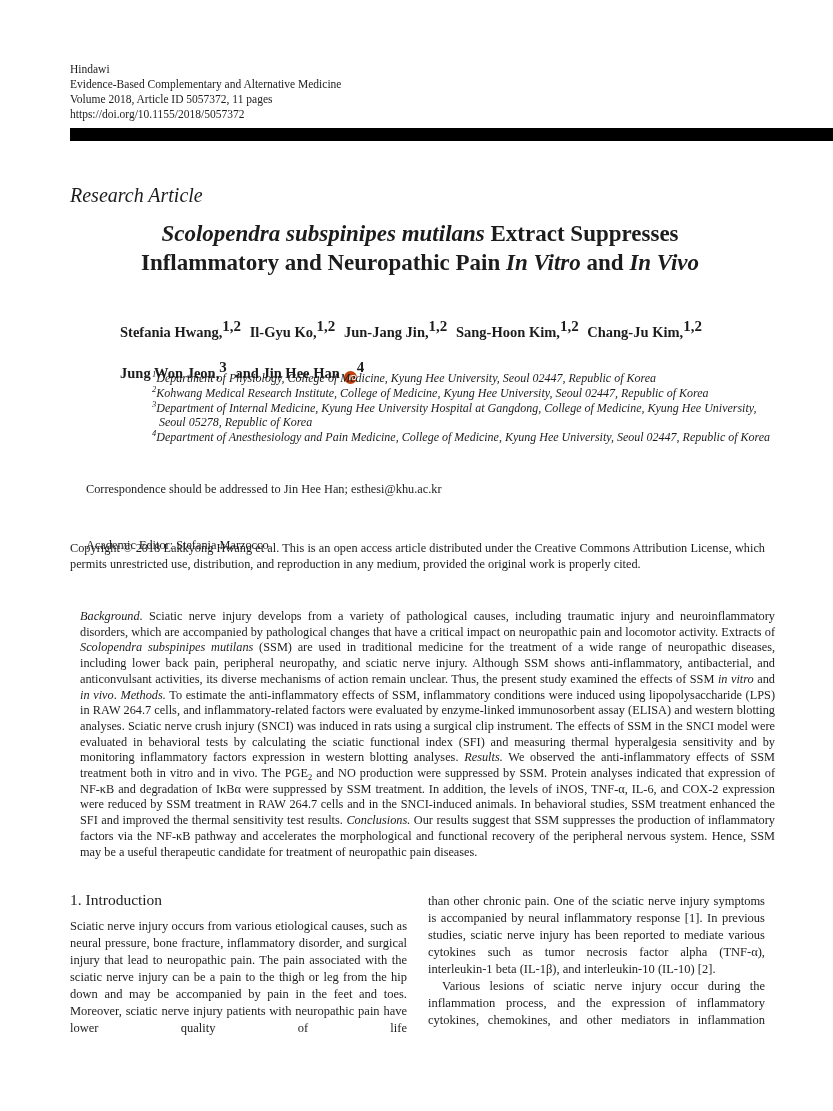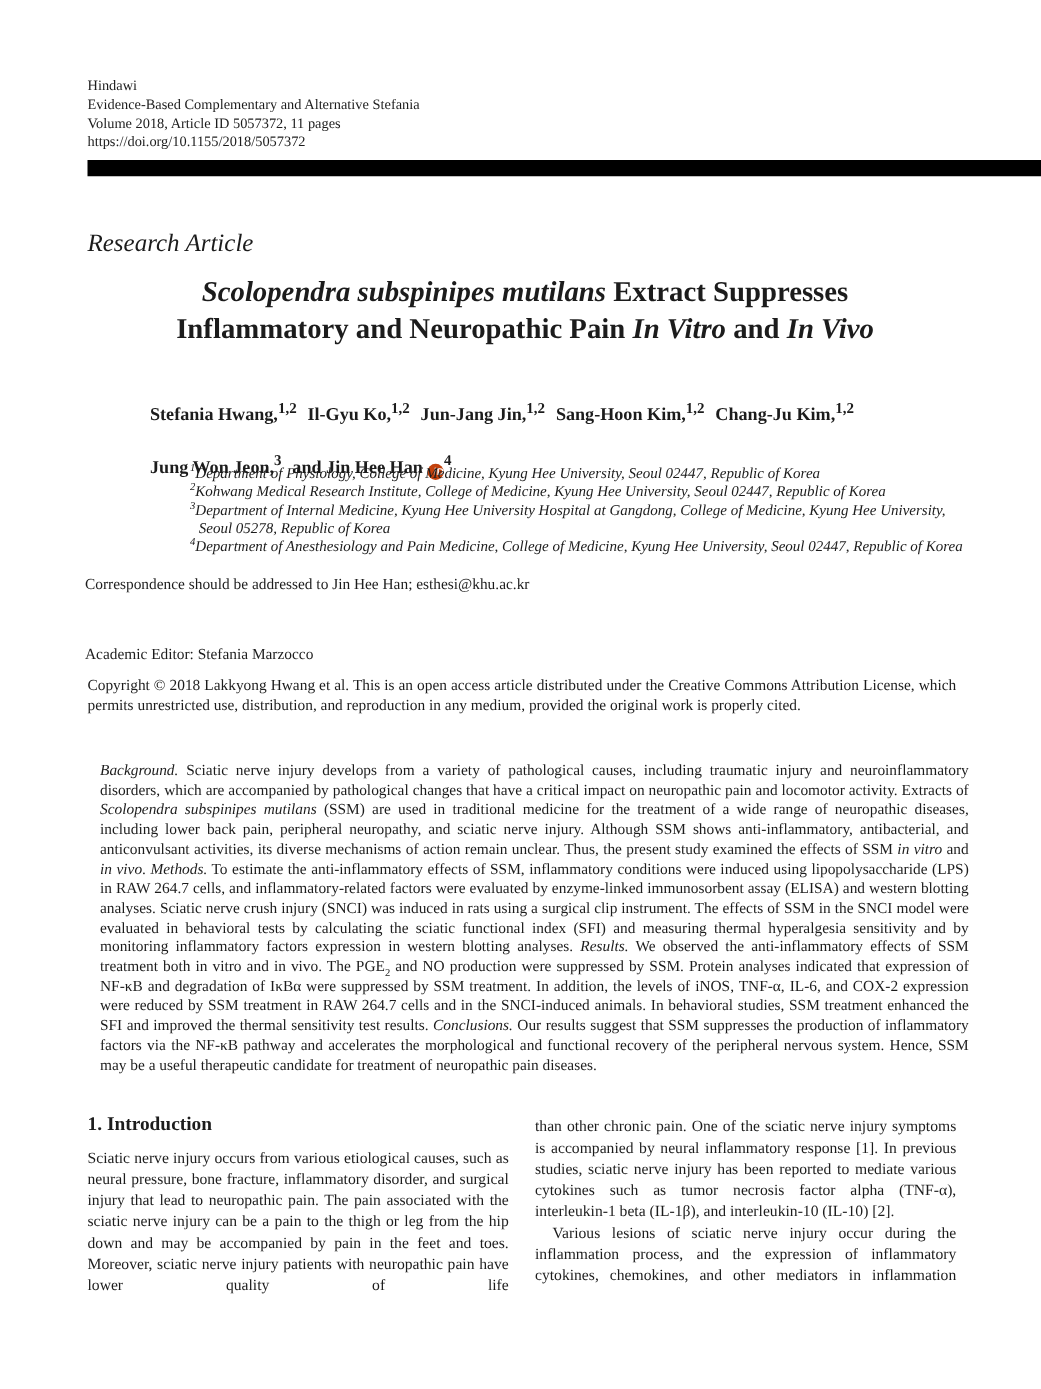--- a/index.html
+++ b/index.html
@@ -16,57 +16,57 @@
   .header-block { position:absolute; left:70px; top:62px; font-size:11.5px; line-height:15px; }
   .header-rule { position:absolute; left:70px; top:128px; width:763px; height:13px; background:#000000; }
 
   .research-article { position:absolute; left:70px; top:184px; font-size:20px; font-style:italic; }
 
   .title-block { position:absolute; left:70px; top:219px; width:700px; font-size:23px; font-weight:700; line-height:29px;text-align:center; }
 
   .authors-block { position:absolute; left:120px; top:321px; width:665px; font-size:14.5px; font-weight:700; line-height:22px; }
   .author { margin-right:5px; }
   .author:last-child { margin-right:0; }
-  .authors-block sup { font-size:12px; }
+  .authors-block sup { font-size:15px; }
   .orcid {
     display:inline-block; width:13px; height:13px; border-radius:50%;
     background:#c2410c; color:#ffffff; font-family:"Liberation Sans","DejaVu Sans",sans-serif;
     font-size:8px; font-weight:700; text-align:right; line-height:13px;
     vertical-align:-2px; margin-left:4px;margin-top:28px;
   }
 
   .affiliations { position:absolute; left:120px; top:371px; width:655px; font-size:12px; line-height:14.8px; font-style:italic; }
   .affil { padding-left:7px; text-indent:-7px;margin-left:32px; }
 
-  .meta-line { position:absolute; left:68px; width:700px; font-size:12.3px; line-height:15.6px; }
+  .meta-line { position:absolute; left:86px; width:700px; font-size:12.3px; line-height:15.6px;margin-top:22px; }
   .correspondence { top:460px; }
   .received { top:488px; }
   .editor { top:516px; }
 
   .copyright { position:absolute; left:70px; top:541px; width:695px; font-size:12.3px; line-height:15.7px; text-align:justify; }
   .abstract  { position:absolute; left:70px; top:599px; width:695px; font-size:12.3px; line-height:15.7px; text-align:justify; margin:10px; }
 
-  .section-heading { position:absolute; left:70px; top:891px; font-size:15.5px; font-weight:700;text-align:right; }
+  .section-heading { position:absolute; left:70px; top:891px; font-size:15.5px; font-weight:400;text-align:right; }
 
   .col { position:absolute; width:337px; font-size:12.5px; line-height:17px; text-align:justify; }
   .col p { margin:0; }
   .col-left  { left:70px;  top:918px; }
   .col-right { left:428px; top:893px; }
   .justify-last { text-align-last:justify; }
   .para-indent { text-indent:14px; }
   .email { color:inherit; }
 </style>
 </head>
 <body>
 
 <div class="page">
 
   <div class="header-block">
     <div>Hindawi</div>
-    <div>Evidence-Based Complementary and Alternative Stefania</div>
+    <div>Evidence-Based Complementary and Alternative Medicine</div>
     <div>Volume 2018, Article ID 5057372, 11 pages</div>
     <div>https://doi.org/10.1155/2018/5057372</div>
   </div>
 
   <div class="header-rule"></div>
 
   <div class="research-article">Research Article</div>
 
   <div class="title-block">
     <div><span class="it">Scolopendra subspinipes mutilans</span><span> Extract Suppresses</span></div>

